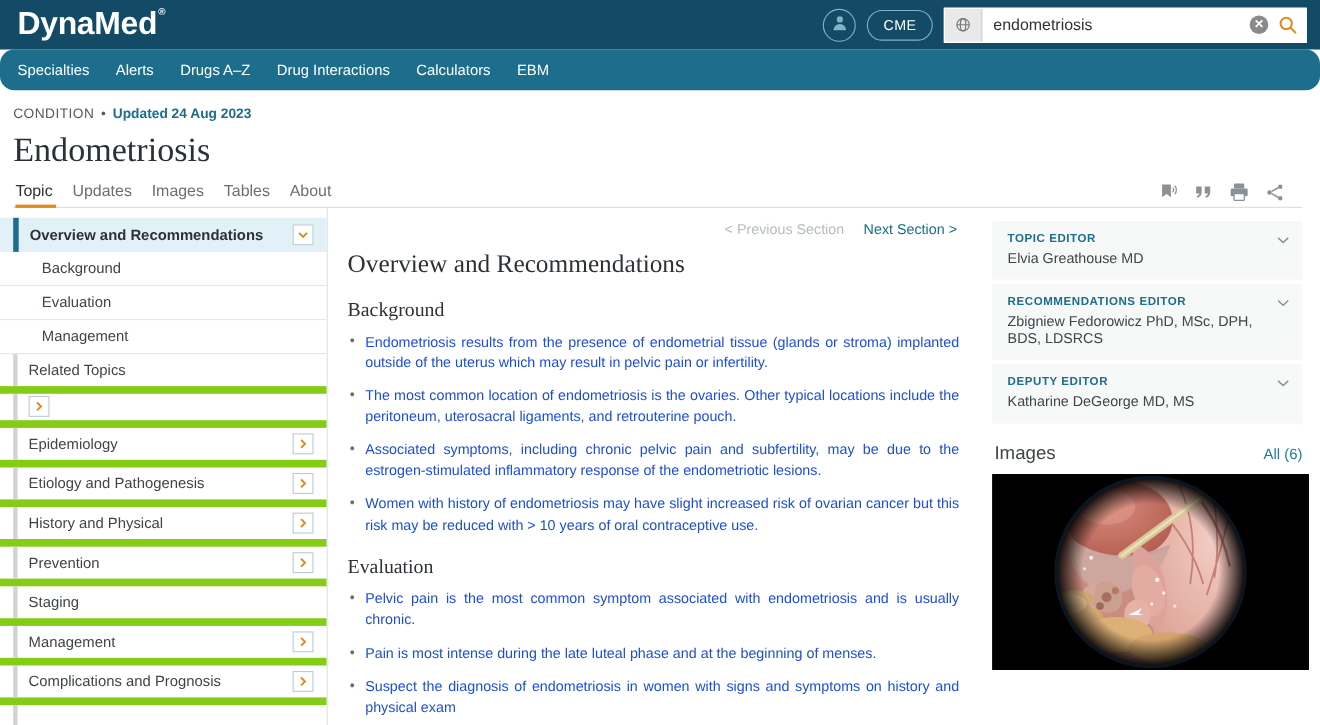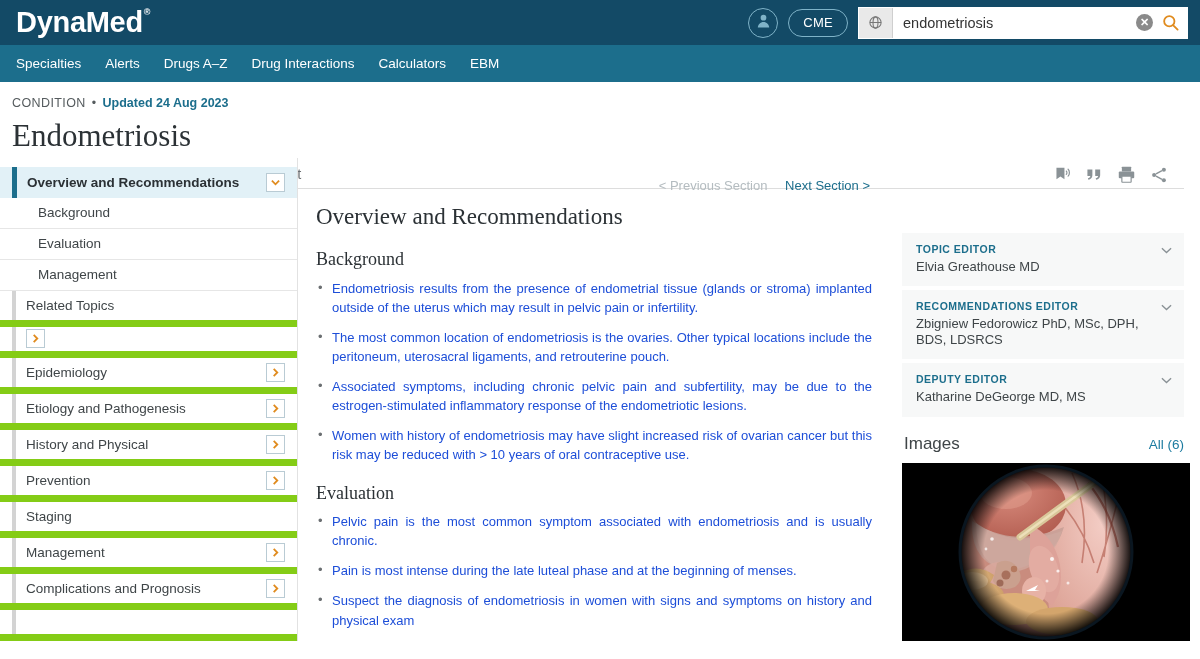--- a/index.html
+++ b/index.html
@@ -114,20 +114,21 @@
   }
 
   
   .nav-bar {
     height: 37px;
     background: #1c6e8c;
     display: flex;
     align-items: center;
     padding: 0 16px;
     gap: 0px;
+    border-radius: 13px;
   }
   .nav-item {
     color: #ffffff;
     font-size: 13.5px;
     padding: 0 12px;
     line-height: 37px;
     cursor: pointer;
     white-space: nowrap;
   }
   .nav-item:first-child { padding-left: 0; }
@@ -195,21 +196,21 @@
     align-items: center;
     gap: 14px;
     padding-bottom: 4px;
   }
   .tool-icon { cursor: pointer; display: flex; align-items: center; }
 
   
   .body-wrap {
     display: flex;
     height: 452px;
-    align-items: flex-end;
+    align-items: flex-start;
   }
 
   
   .left-sidebar {
     width: 298px;
     flex: 0 0 298px;
     border-right: 1px solid #e2e2e2;
     overflow: hidden;
     padding-top: 9px;
     position: relative;

